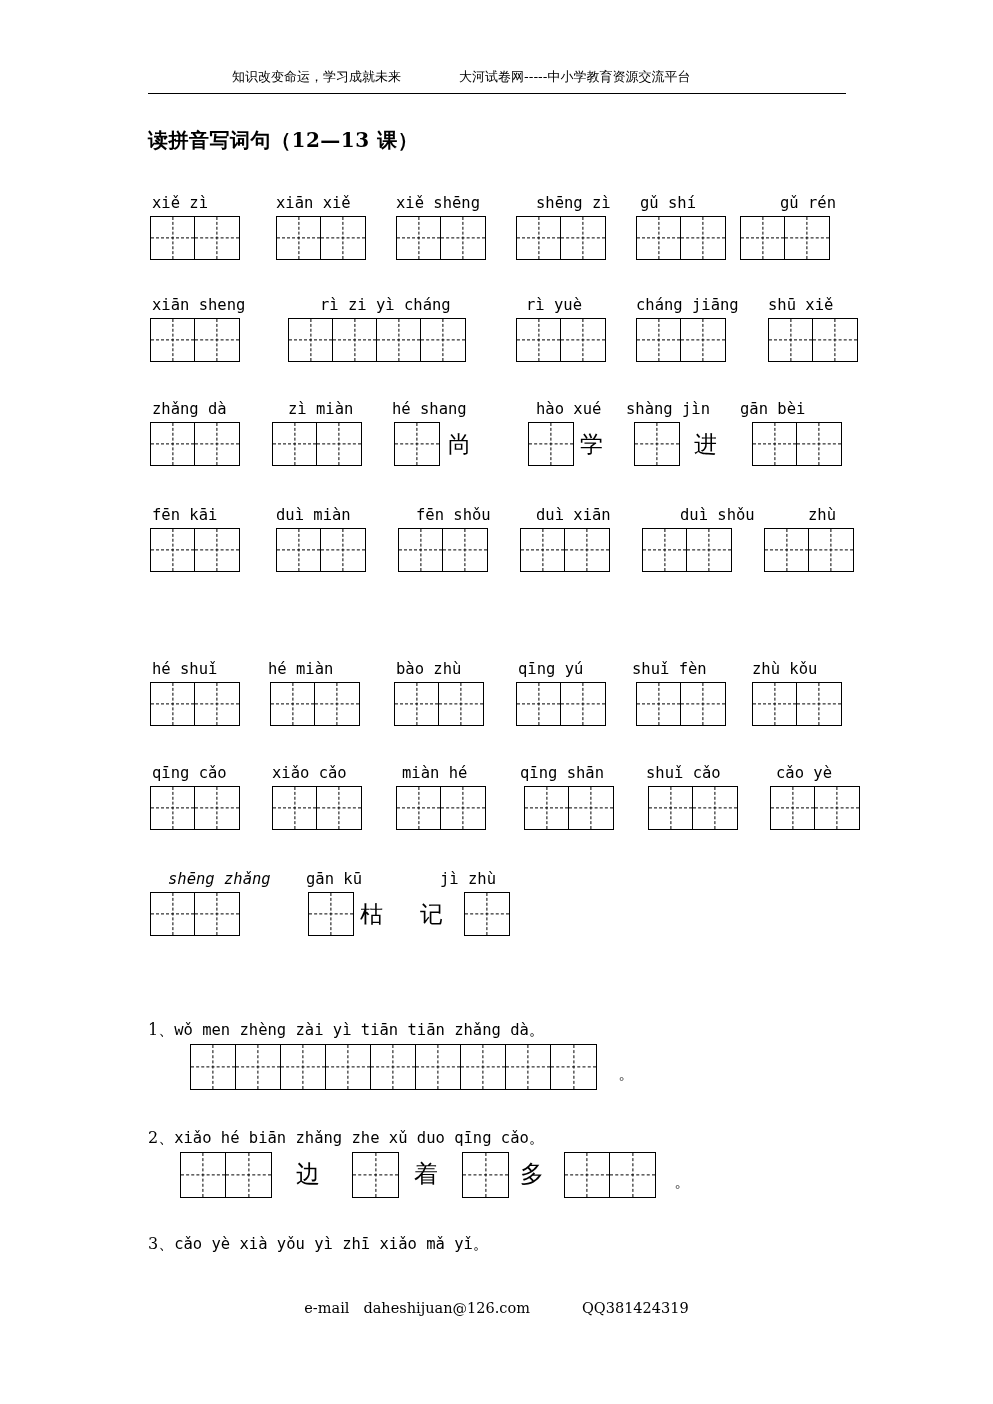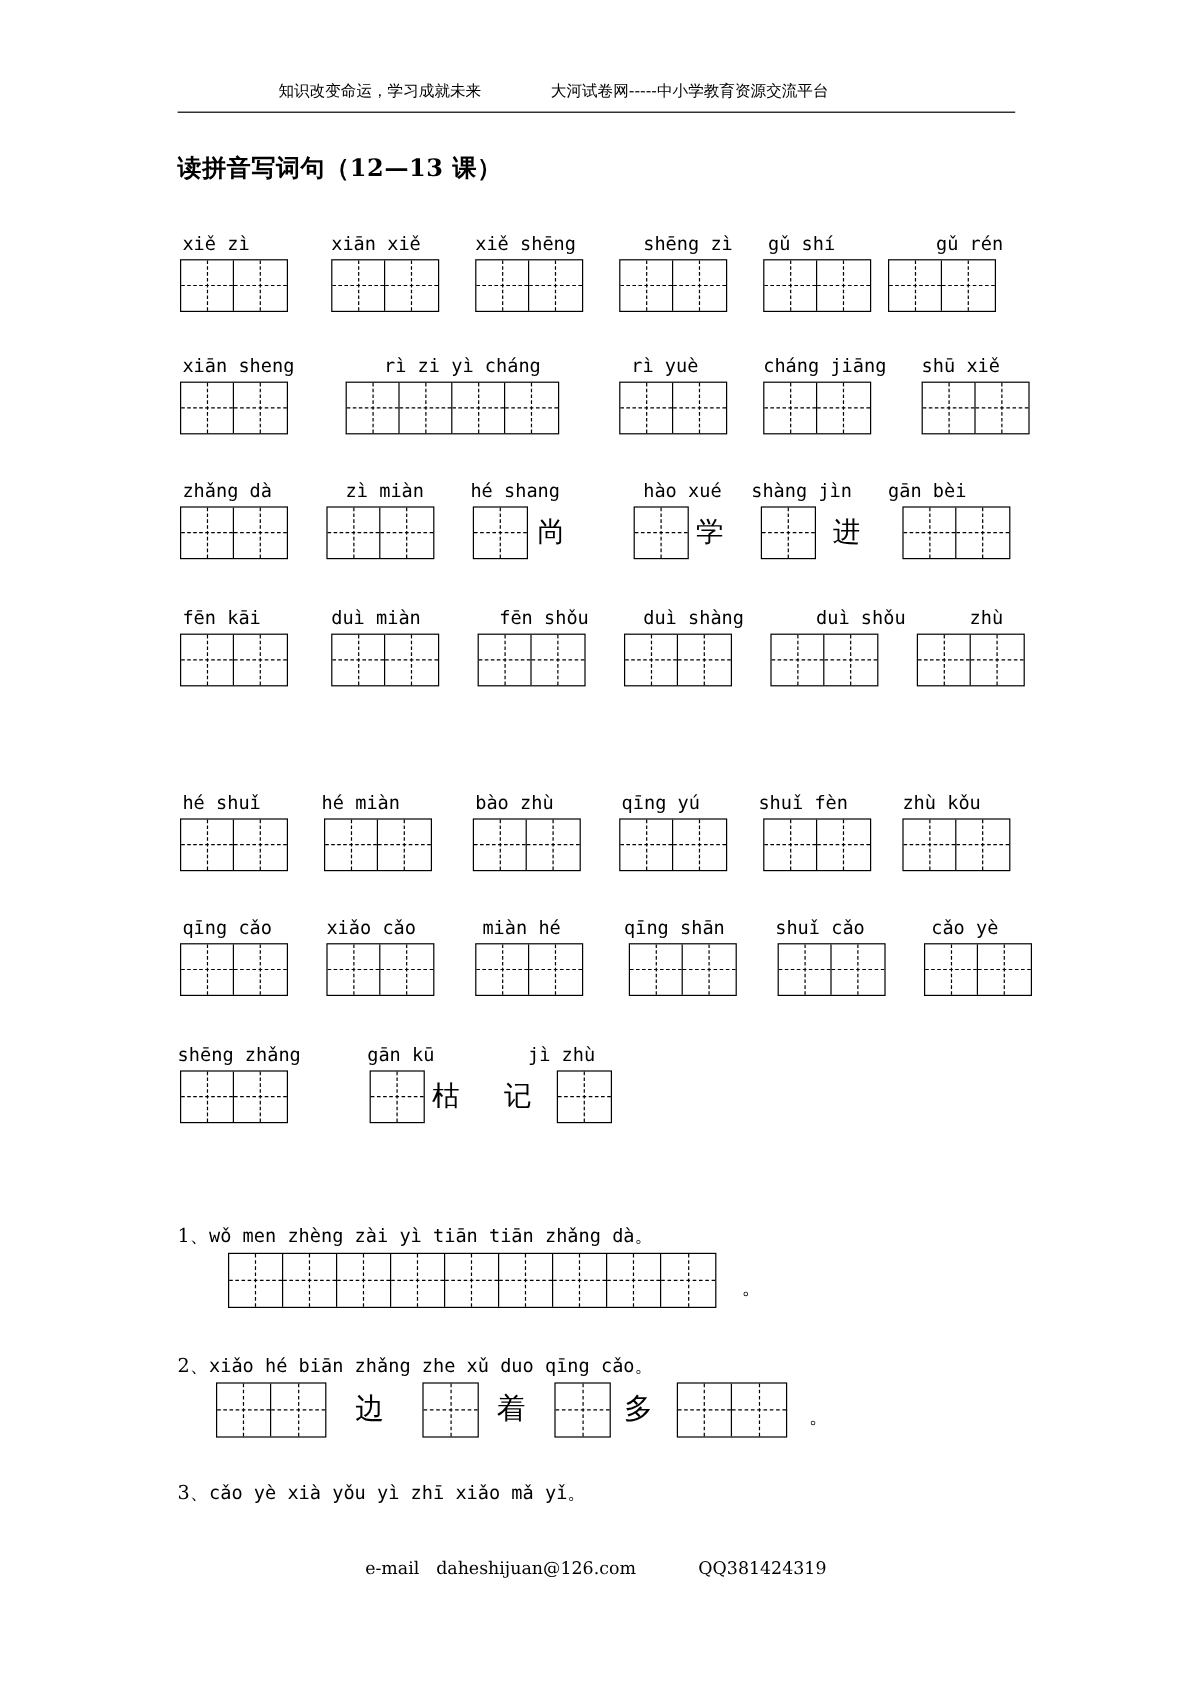--- a/index.html
+++ b/index.html
@@ -298,21 +298,21 @@
           <div class="cell"></div>
         </div>
     </div>
   </div>
 
   <div class="wrow" id="row4" style="top:502px;">
     <div class="pyline">
       <span class="py" style="left:4px;">fēn kāi</span>
       <span class="py" style="left:128px;">duì miàn</span>
       <span class="py" style="left:268px;">fēn shǒu</span>
-      <span class="py" style="left:388px;">duì shàng</span>
+      <span class="py" style="left:388px;">duì xiān</span>
       <span class="py" style="left:532px;">duì shǒu</span>
       <span class="py" style="left:660px;">zhù</span>
     </div>
     <div class="gridline">
       <div class="grid" style="left:2px;">
           <div class="cell"></div>
           <div class="cell"></div>
         </div>
       <div class="grid" style="left:128px;">
           <div class="cell"></div>
@@ -406,21 +406,21 @@
         </div>
       <div class="grid" style="left:622px;">
           <div class="cell"></div>
           <div class="cell"></div>
         </div>
     </div>
   </div>
 
   <div class="wrow" id="row7" style="top:866px;">
     <div class="pyline">
-      <span class="py" style="left:0;">shēng zhǎng</span>
+      <span class="py" style="left:20px;font-style:italic;">shēng zhǎng</span>
       <span class="py" style="left:158px;">gān  kū</span>
       <span class="py" style="left:264px;margin-left:28px;">jì zhù</span>
     </div>
     <div class="gridline">
       <div class="grid" style="left:2px;">
           <div class="cell"></div>
           <div class="cell"></div>
         </div>
       <div class="grid" style="left:160px;">
           <div class="cell"></div>

